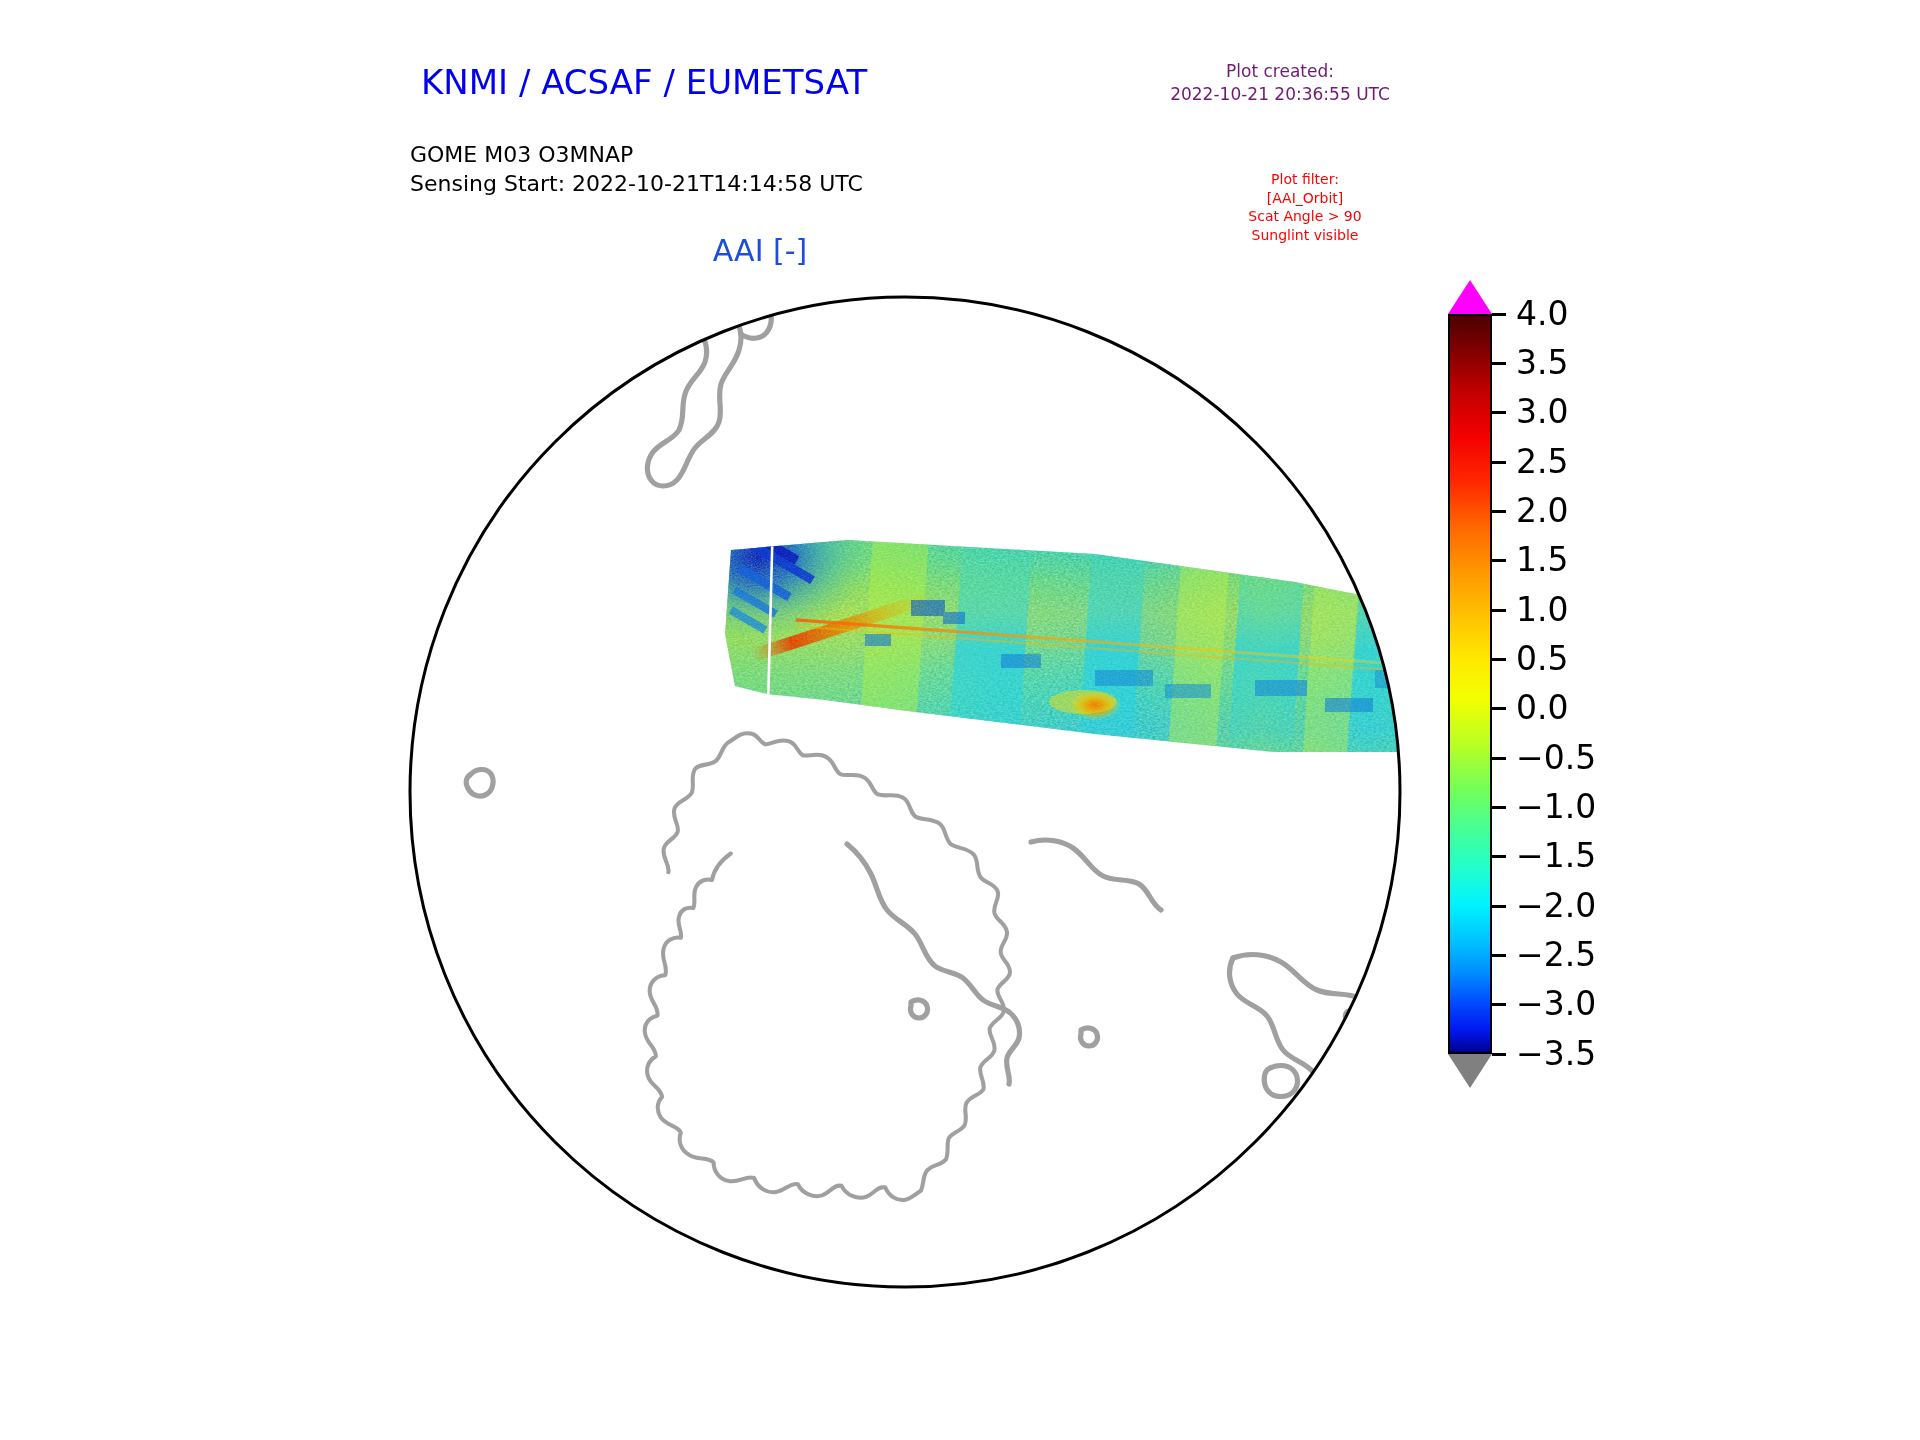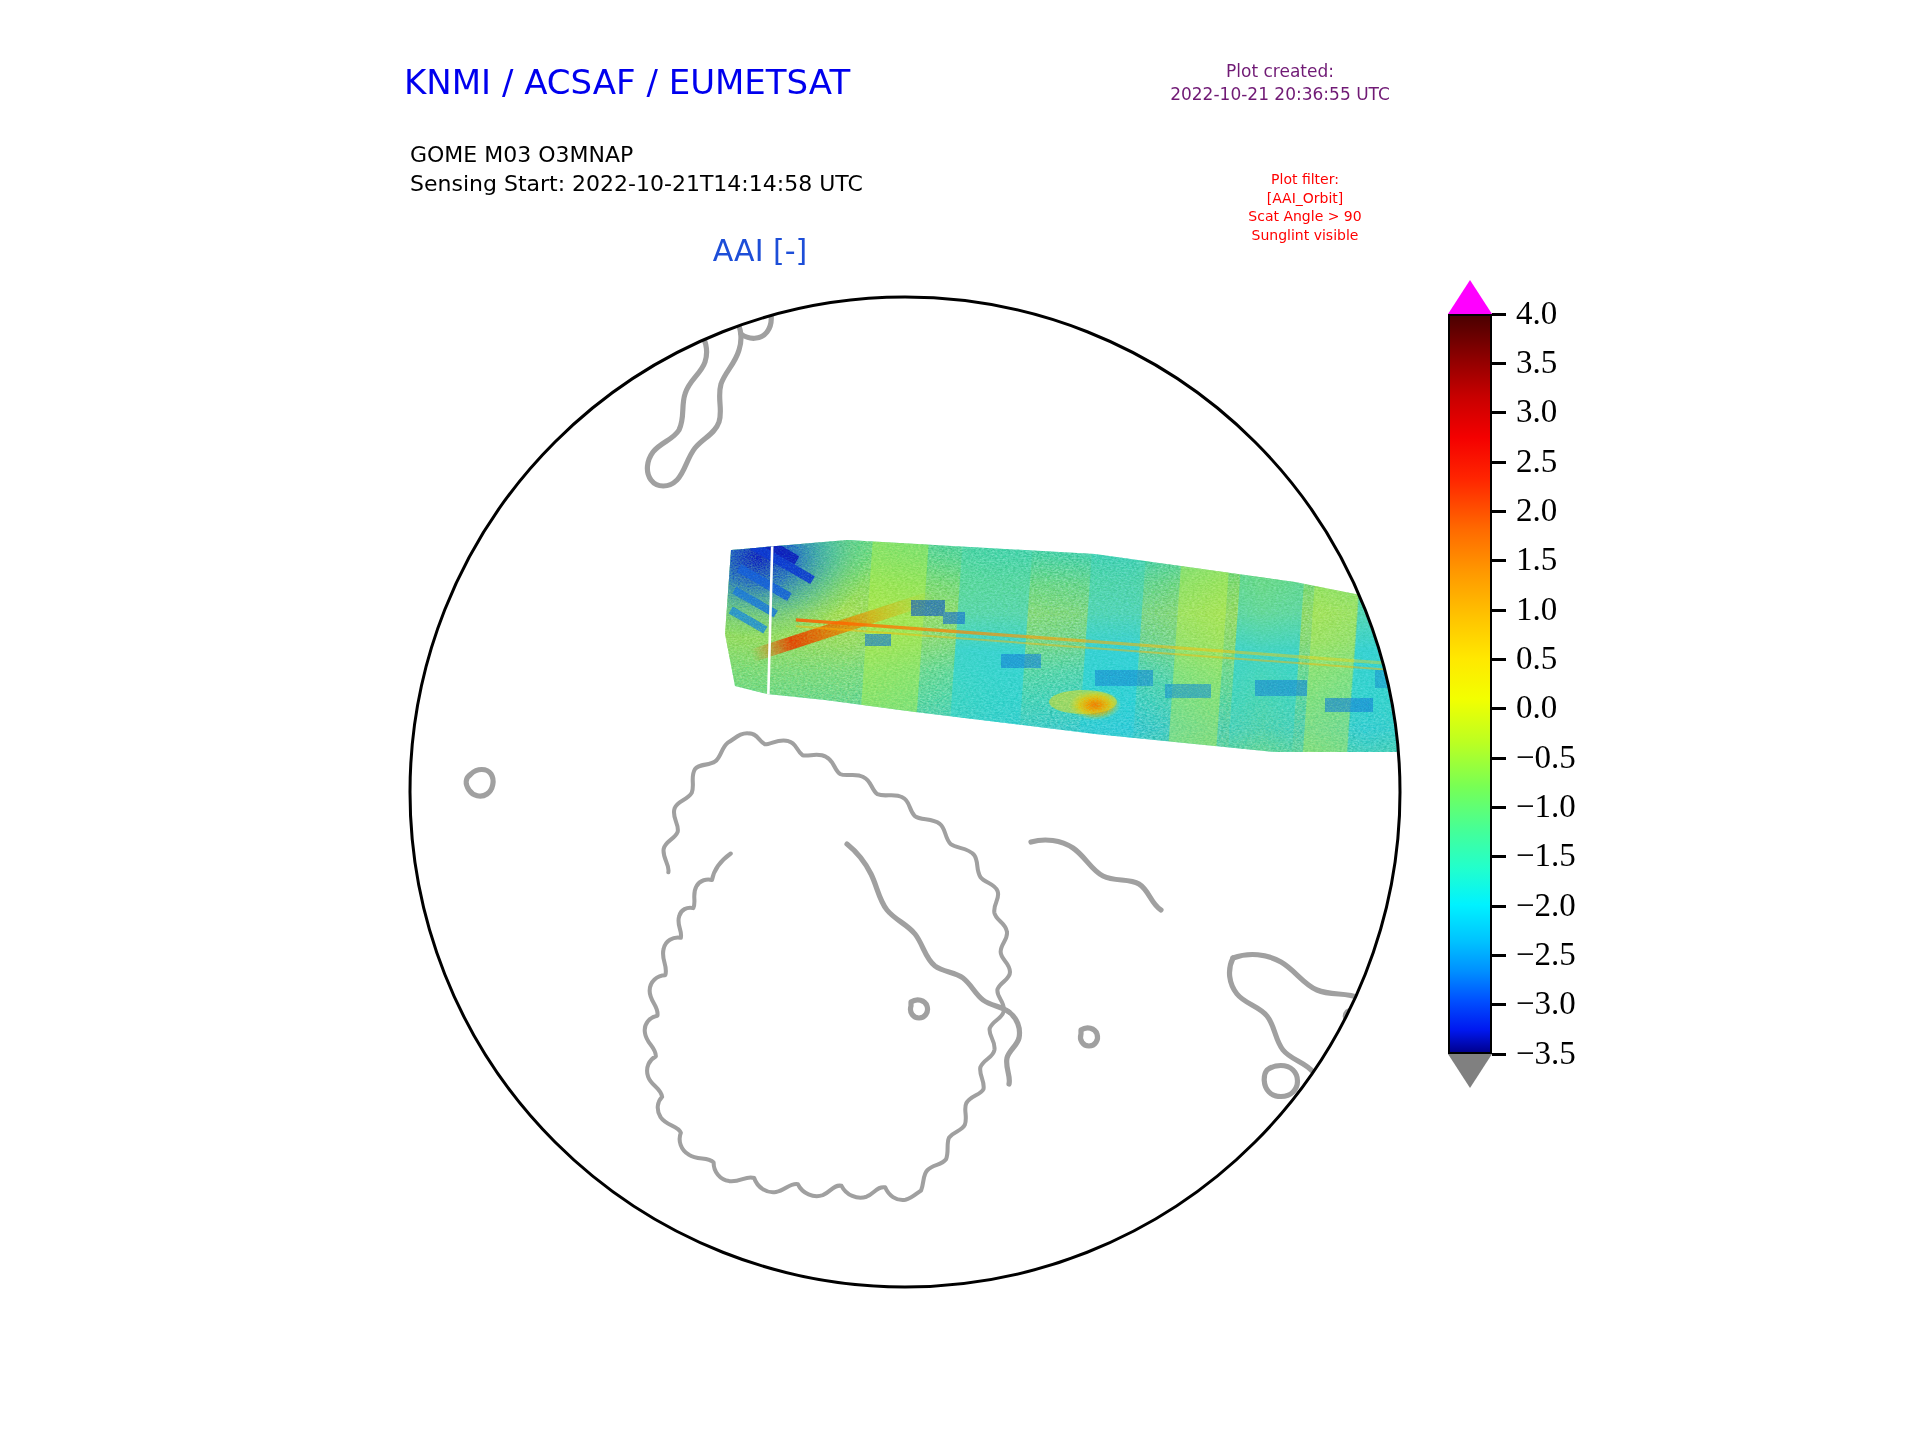--- a/index.html
+++ b/index.html
@@ -12,21 +12,21 @@
     height: 1440px;
     position: relative;
     overflow: hidden;
     font-family: "DejaVu Sans", sans-serif;
     color: #000000;
   }
 
   
   #header-institutes {
     position: absolute;
-    left: 404px;
+    left: 421px;
     top: 62px;
     font-size: 34px;
     color: #0000ee;
     white-space: nowrap;
     letter-spacing: 0px;
     text-align: right;
   }
 
   #plot-created-block {
     position: absolute;
@@ -182,21 +182,20 @@
     background: #000000;
   }
   .cb-tick-label {
     display: block;
     margin-left: 10px;
     font-size: 33px;
     line-height: 1;
     transform: translateY(-1px);
     color: #000000;
     white-space: nowrap;
-    font-family: Liberation Serif, serif;
   }
 </style>
 </head>
 <body>
 
 <div id="header-institutes">KNMI / ACSAF / EUMETSAT</div>
 
 <div id="plot-created-block">
   <div>Plot created:</div>
   <div>2022-10-21 20:36:55 UTC</div>

